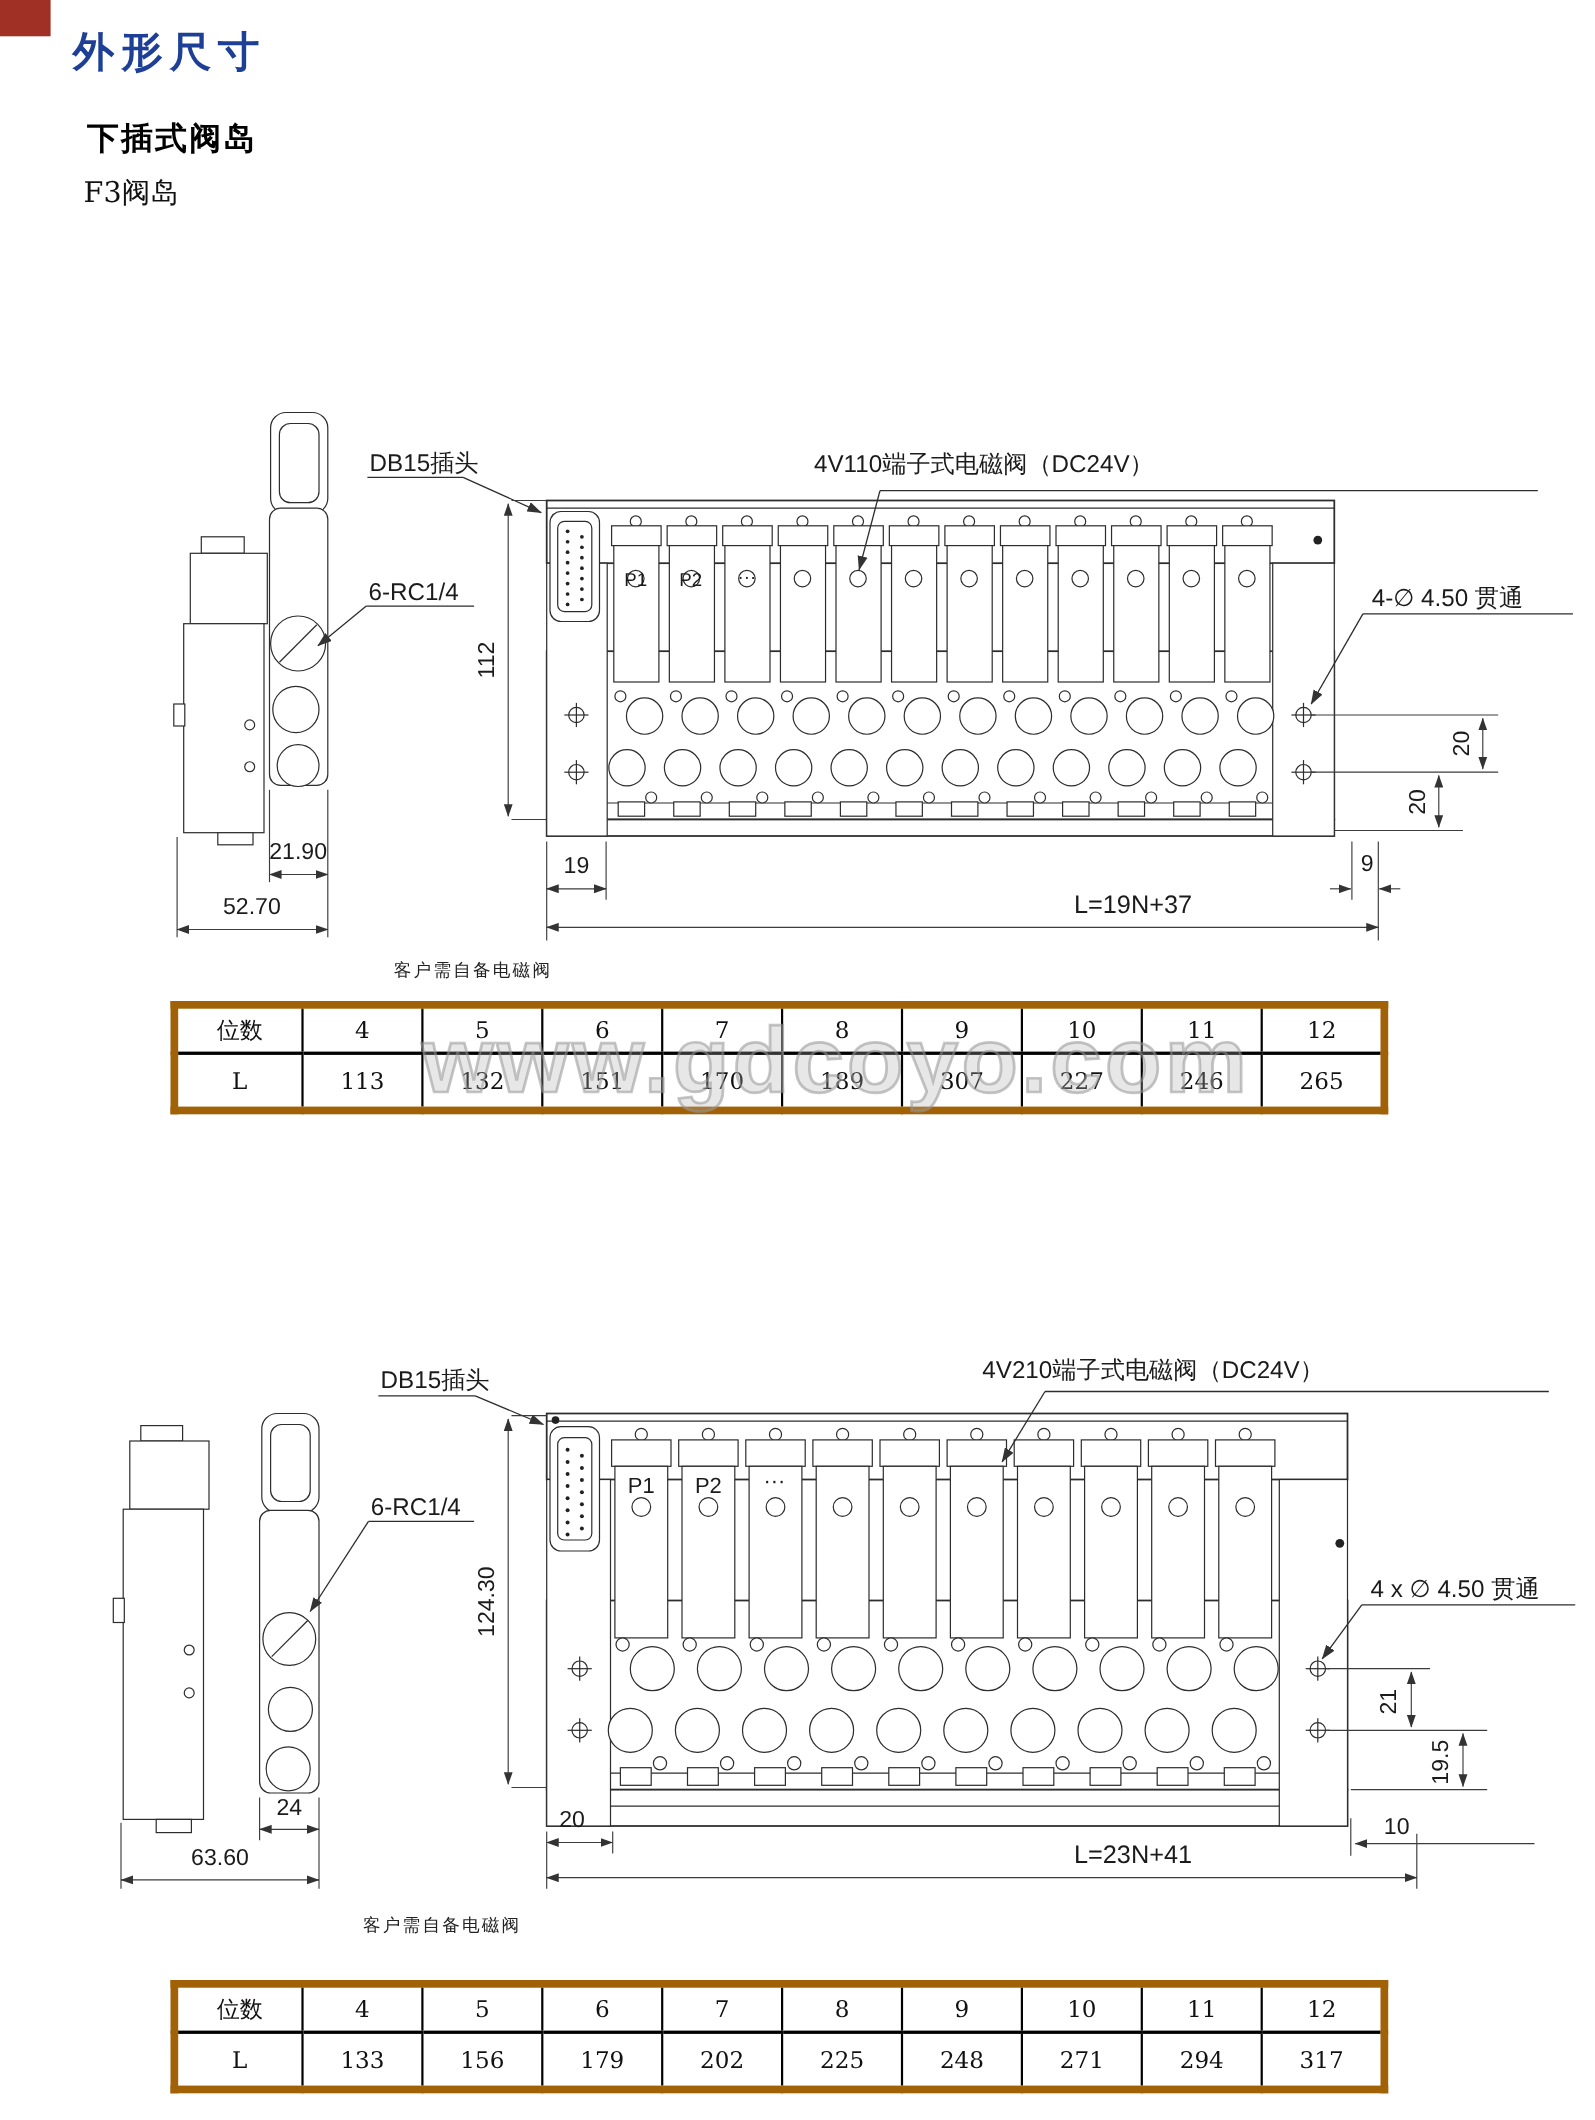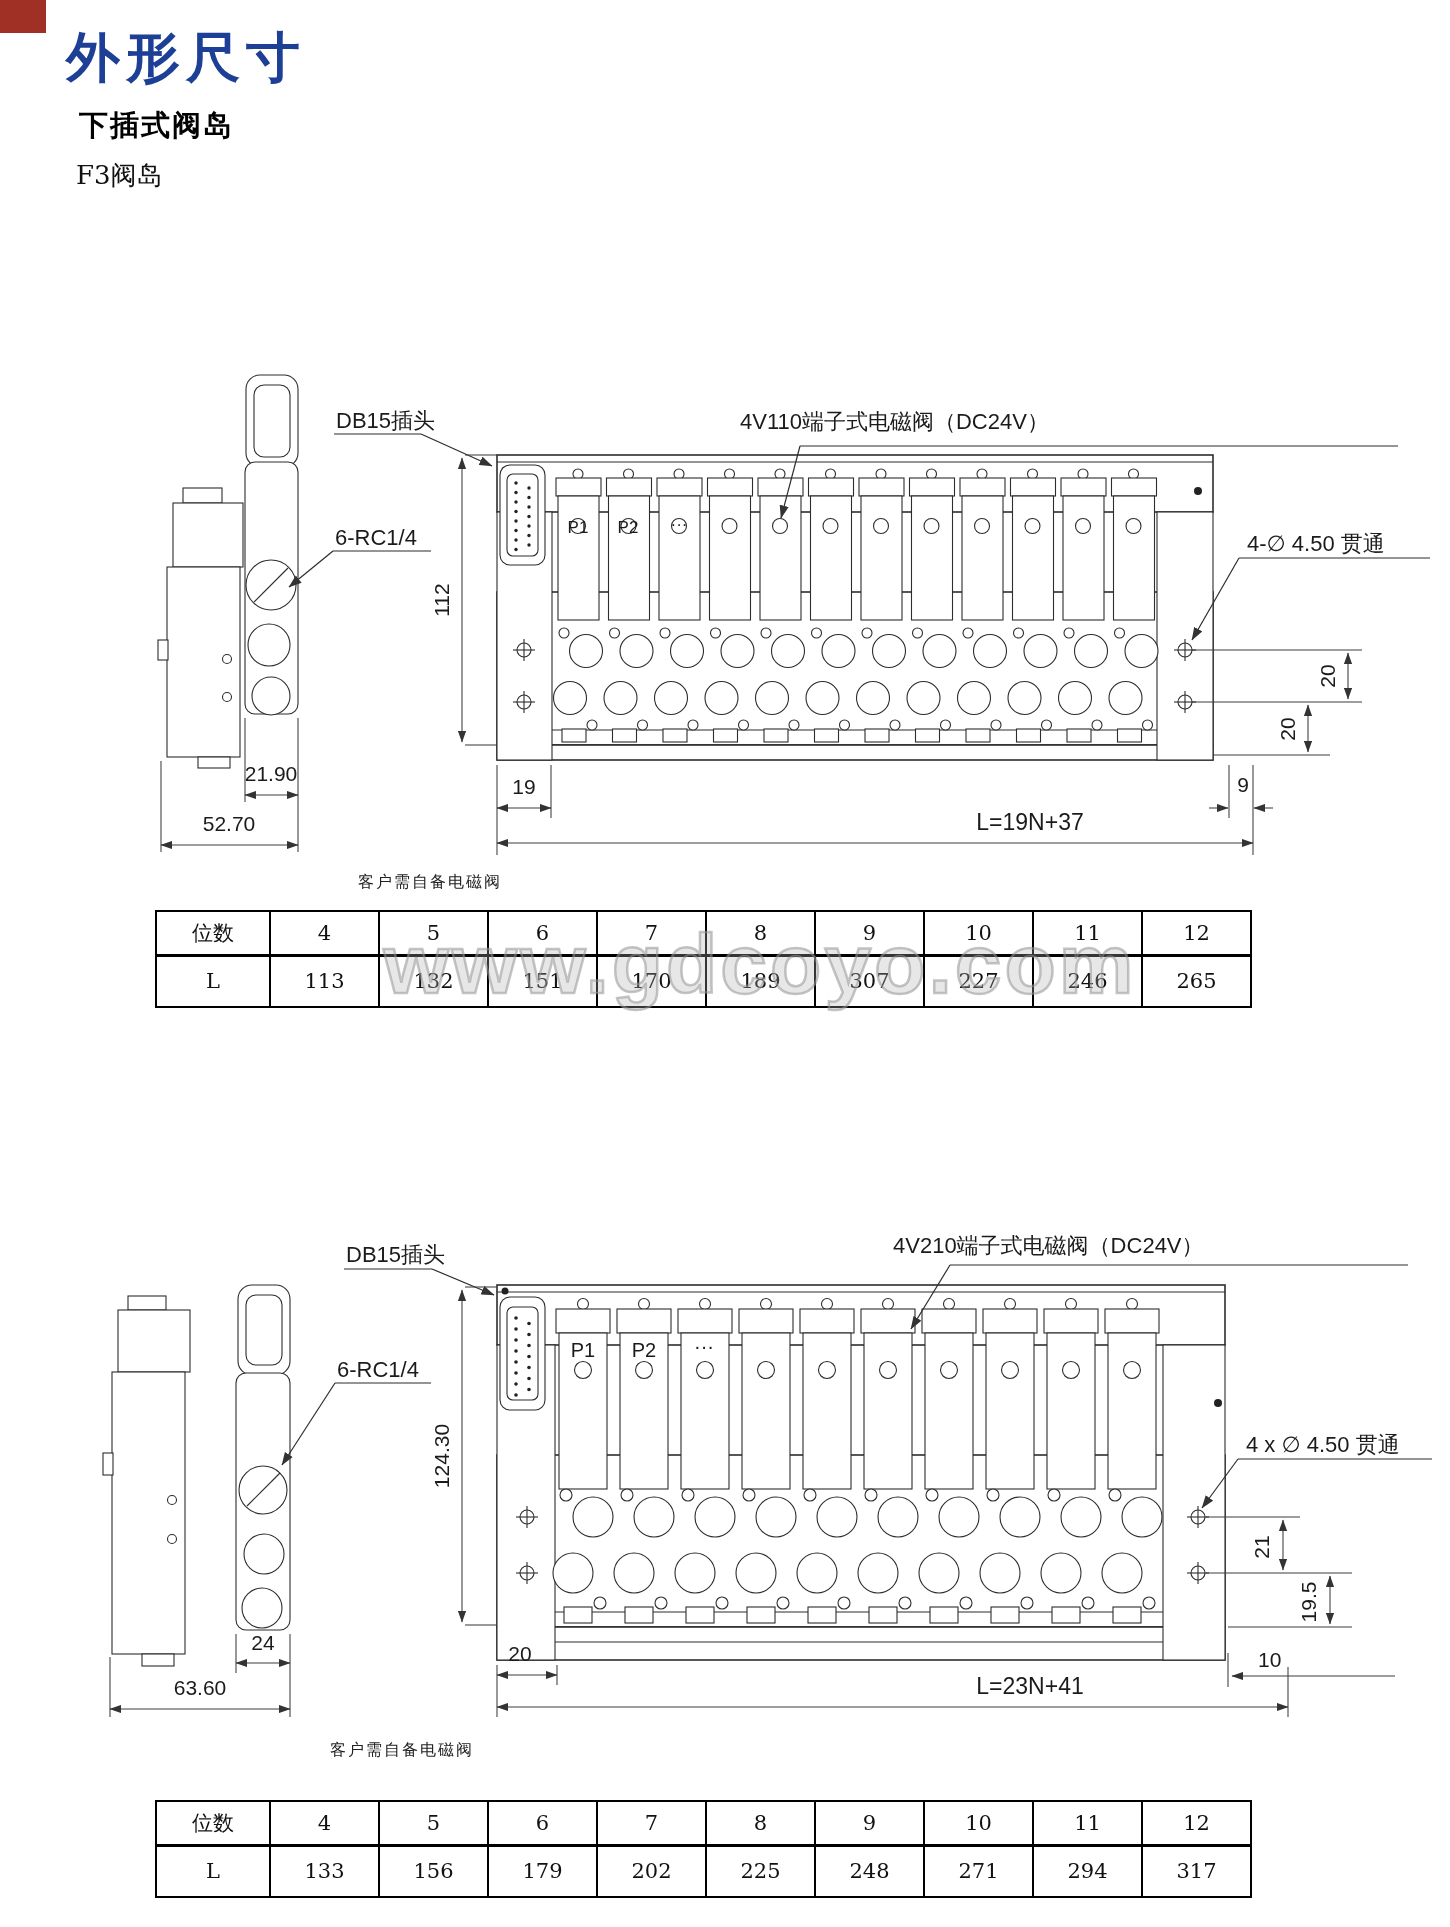--- a/index.html
+++ b/index.html
@@ -1,31 +1,31 @@
 <!DOCTYPE html>
 <html><head>
 <meta charset="utf-8">
 <style>
   html,body{margin:0;padding:0;background:#ffffff;}
   .page{position:relative;width:1450px;height:1927px;background:#fff;overflow:hidden;
         font-family:"Liberation Sans",sans-serif;color:#1a1a1a;}
   .abs{position:absolute;}
   .corner-mark{left:0;top:0;width:46px;height:33px;background:#a03025;}
   .h-title{left:66px;top:22px;font-family:"DejaVu Serif","Liberation Serif",serif;
-           font-size:54px;font-weight:700;color:#1d3f96;letter-spacing:6px;}
+           font-size:38px;font-weight:700;color:#1d3f96;letter-spacing:6px;}
   .h-sub{left:79px;top:106px;font-family:"DejaVu Serif","Liberation Serif",serif;
          font-size:29px;font-weight:700;color:#000000;letter-spacing:2px;}
   .h-f3{left:76px;top:158px;font-family:"DejaVu Serif","Liberation Serif",serif;
         font-size:26px;font-weight:500;color:#111;}
   .sec-title{font-size:30px;color:#1c1c1c;letter-spacing:1px;}
   .note{font-family:"DejaVu Serif","Liberation Serif",serif;font-size:16px;color:#222;letter-spacing:2px;}
   .dim-table{border-collapse:collapse;position:absolute;table-layout:fixed;
              font-family:"DejaVu Serif","Liberation Serif",serif;font-size:21px;color:#111;}
   .dim-table td{border:2px solid #000;text-align:center;vertical-align:middle;padding:0;}
-  .dim-table{border:2px solid #a16207;}
+  .dim-table{border:7px solid #a16207;}
   .dim-table tr:first-child td{border-bottom-width:3px;}
   .dim-table .c0{width:112px;}
   .dim-table .c{width:107px;}
   .r1{height:44px;} .r2{height:52px;}
   .watermark{left:360px;top:916px;width:800px;text-align:center;font-size:84px;font-weight:700;
              letter-spacing:3px;color:rgba(175,175,175,0.30);
              -webkit-text-stroke:2.5px rgba(150,150,150,0.55);
              font-family:"Liberation Sans",sans-serif;pointer-events:none;z-index:5;}
   
   .o{fill:#fff;stroke:#2d2d2d;stroke-width:1.6;}

